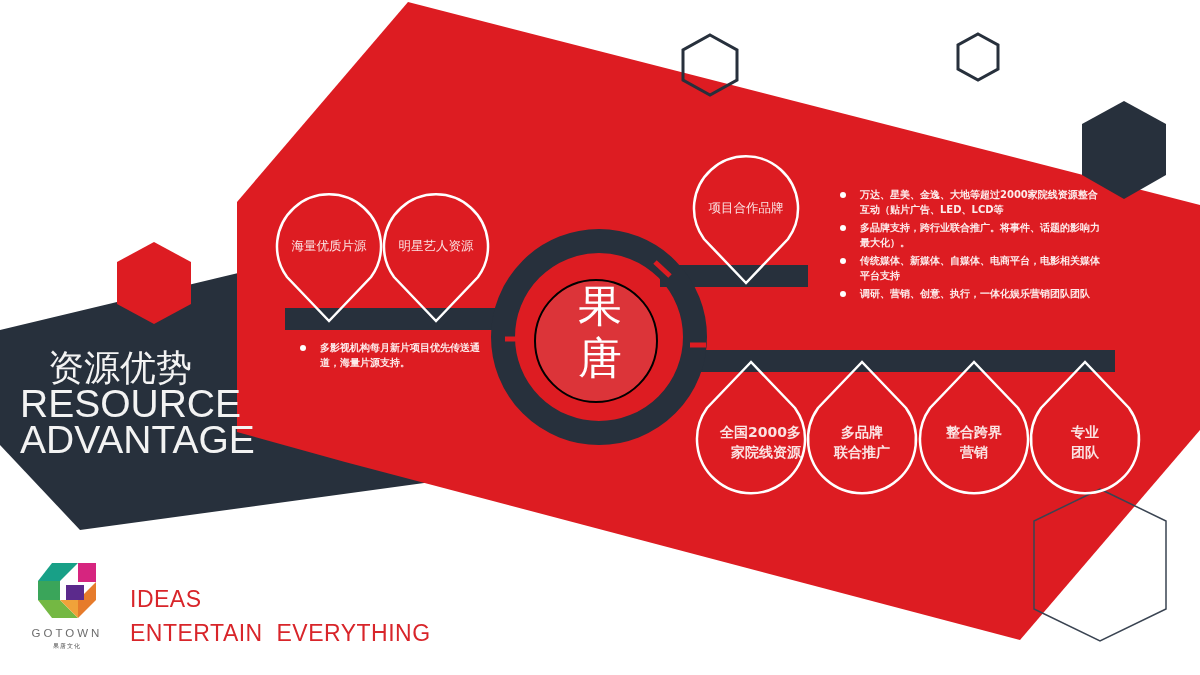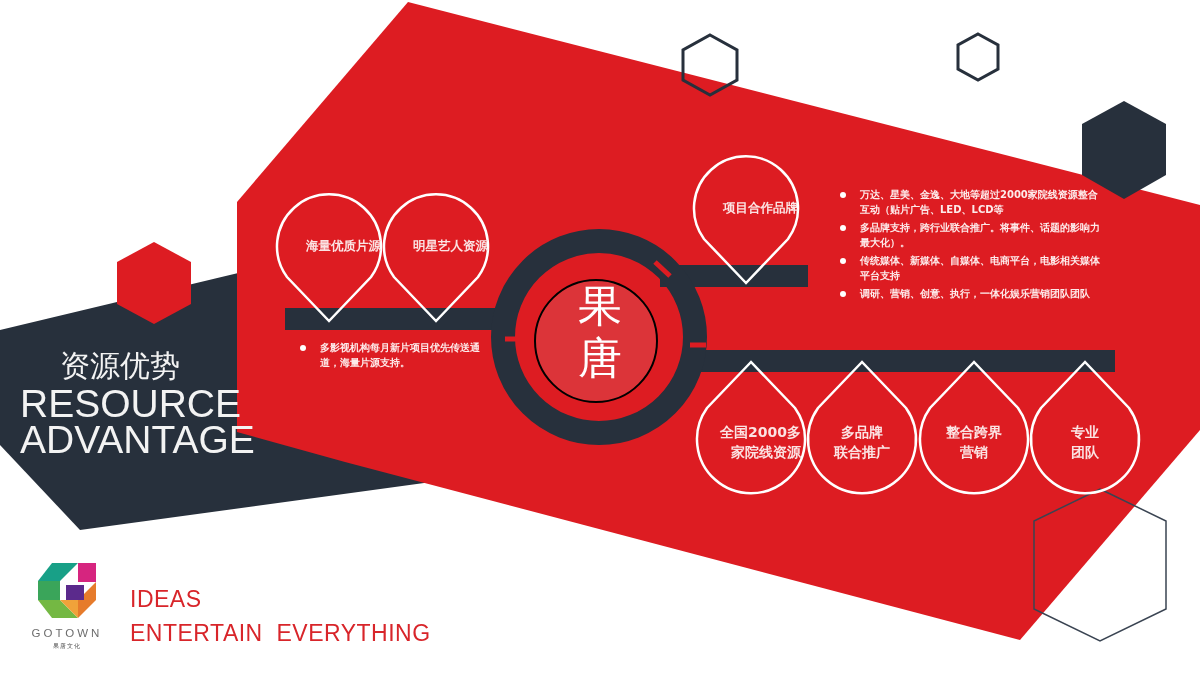--- a/index.html
+++ b/index.html
@@ -1,21 +1,21 @@
 <!DOCTYPE html>
 <html><head>
 <meta charset="utf-8">
 <style>
   html,body{margin:0;padding:0;background:#ffffff;}
   body{width:1200px;height:675px;position:relative;overflow:hidden;font-family:"DejaVu Sans","Liberation Sans",sans-serif;}
   .layer{position:absolute;left:0;top:0;width:1200px;height:675px;}
   .title-block{position:absolute;left:20px;top:350px;width:200px;text-align:center;color:#f3f3f3;font-family:"Liberation Sans","DejaVu Sans",sans-serif;}
-  .title-block .cn{font-size:30px;line-height:36px;font-family:Liberation Mono, monospace;}
+  .title-block .cn{font-size:36px;line-height:36px;font-family:Liberation Sans, sans-serif;}
   .title-block .en{font-size:39px;line-height:36px;}
-  .pin-label{position:absolute;color:#fbe3e3;font-size:12.5px;text-align:right;line-height:17px;font-weight:bold;}
+  .pin-label{position:absolute;color:#fbe3e3;font-size:12.5px;text-align:center;line-height:17px;font-weight:normal;}
   .drop-label{position:absolute;color:#fbe3e3;font-size:14px;text-align:center;line-height:20px;font-weight:bold;}
   ul.bullets{position:absolute;margin:0;padding:0;list-style:none;color:#fdeaea;font-size:10px;line-height:15px;font-weight:bold;}
   ul.bullets li{position:relative;padding-left:22px;margin-bottom:3px;}
   ul.bullets li::before{content:"";position:absolute;left:2px;top:5px;width:6px;height:6px;border-radius:50%;background:#ffffff;}
   .center-text{position:absolute;left:538px;top:280px;width:124px;text-align:center;color:#ffffff;font-size:44px;line-height:52px;font-family:"DejaVu Sans",sans-serif;}
   .slogan{position:absolute;left:130px;color:#d8252a;font-family:"Liberation Sans","DejaVu Sans",sans-serif;font-size:23px;letter-spacing:0.5px;}
   .brand{position:absolute;left:21px;top:627px;width:92px;text-align:center;color:#6d6d6d;font-size:11.5px;letter-spacing:3px;font-family:"Liberation Sans",sans-serif;}
   .brand-cn{position:absolute;left:46px;top:642px;width:42px;text-align:center;color:#555;font-size:6px;letter-spacing:1px;}
 </style>
 </head>

